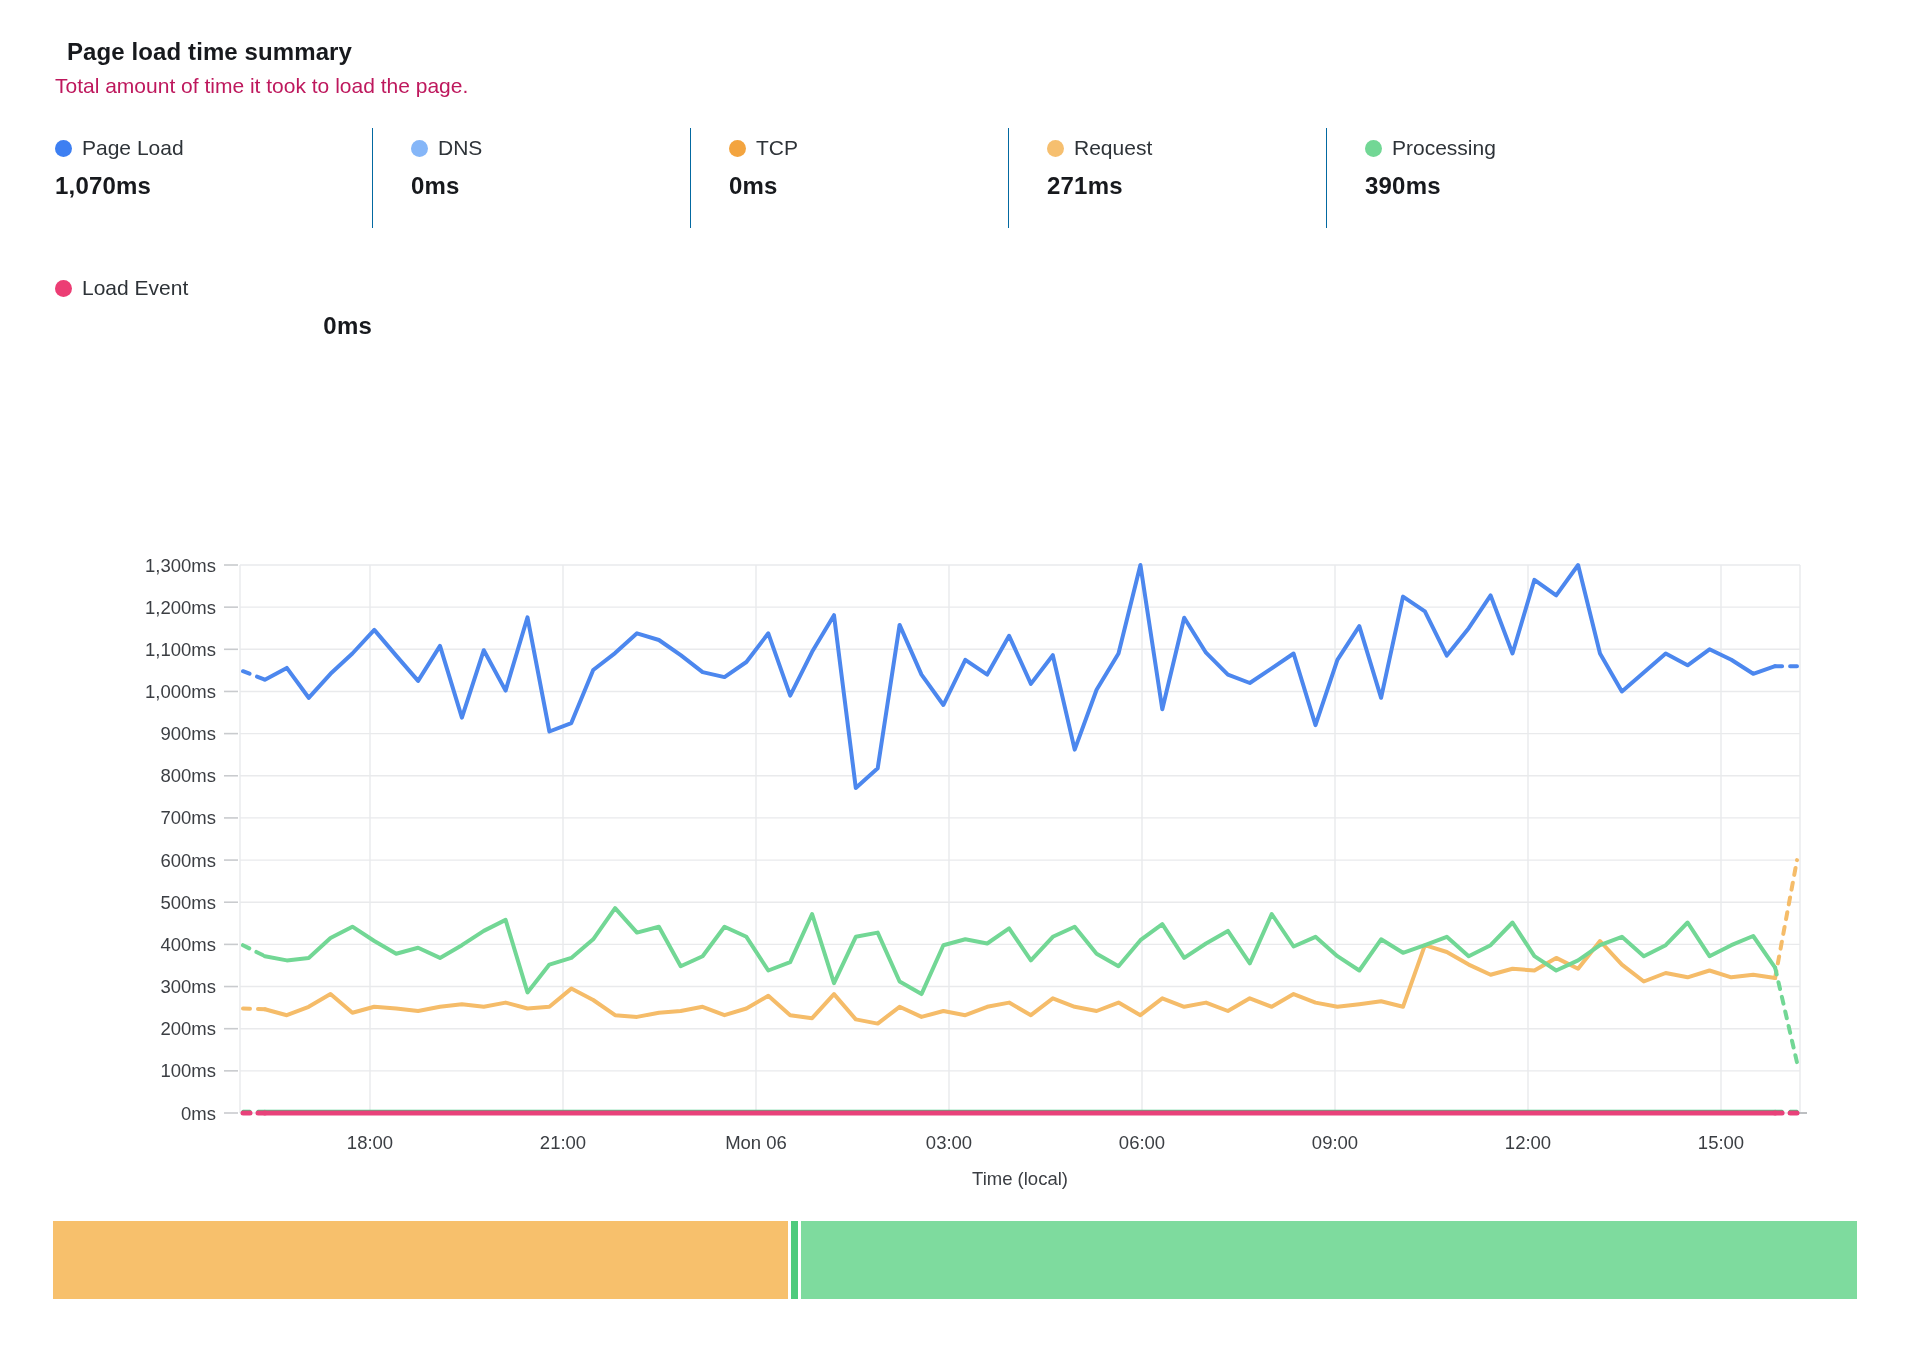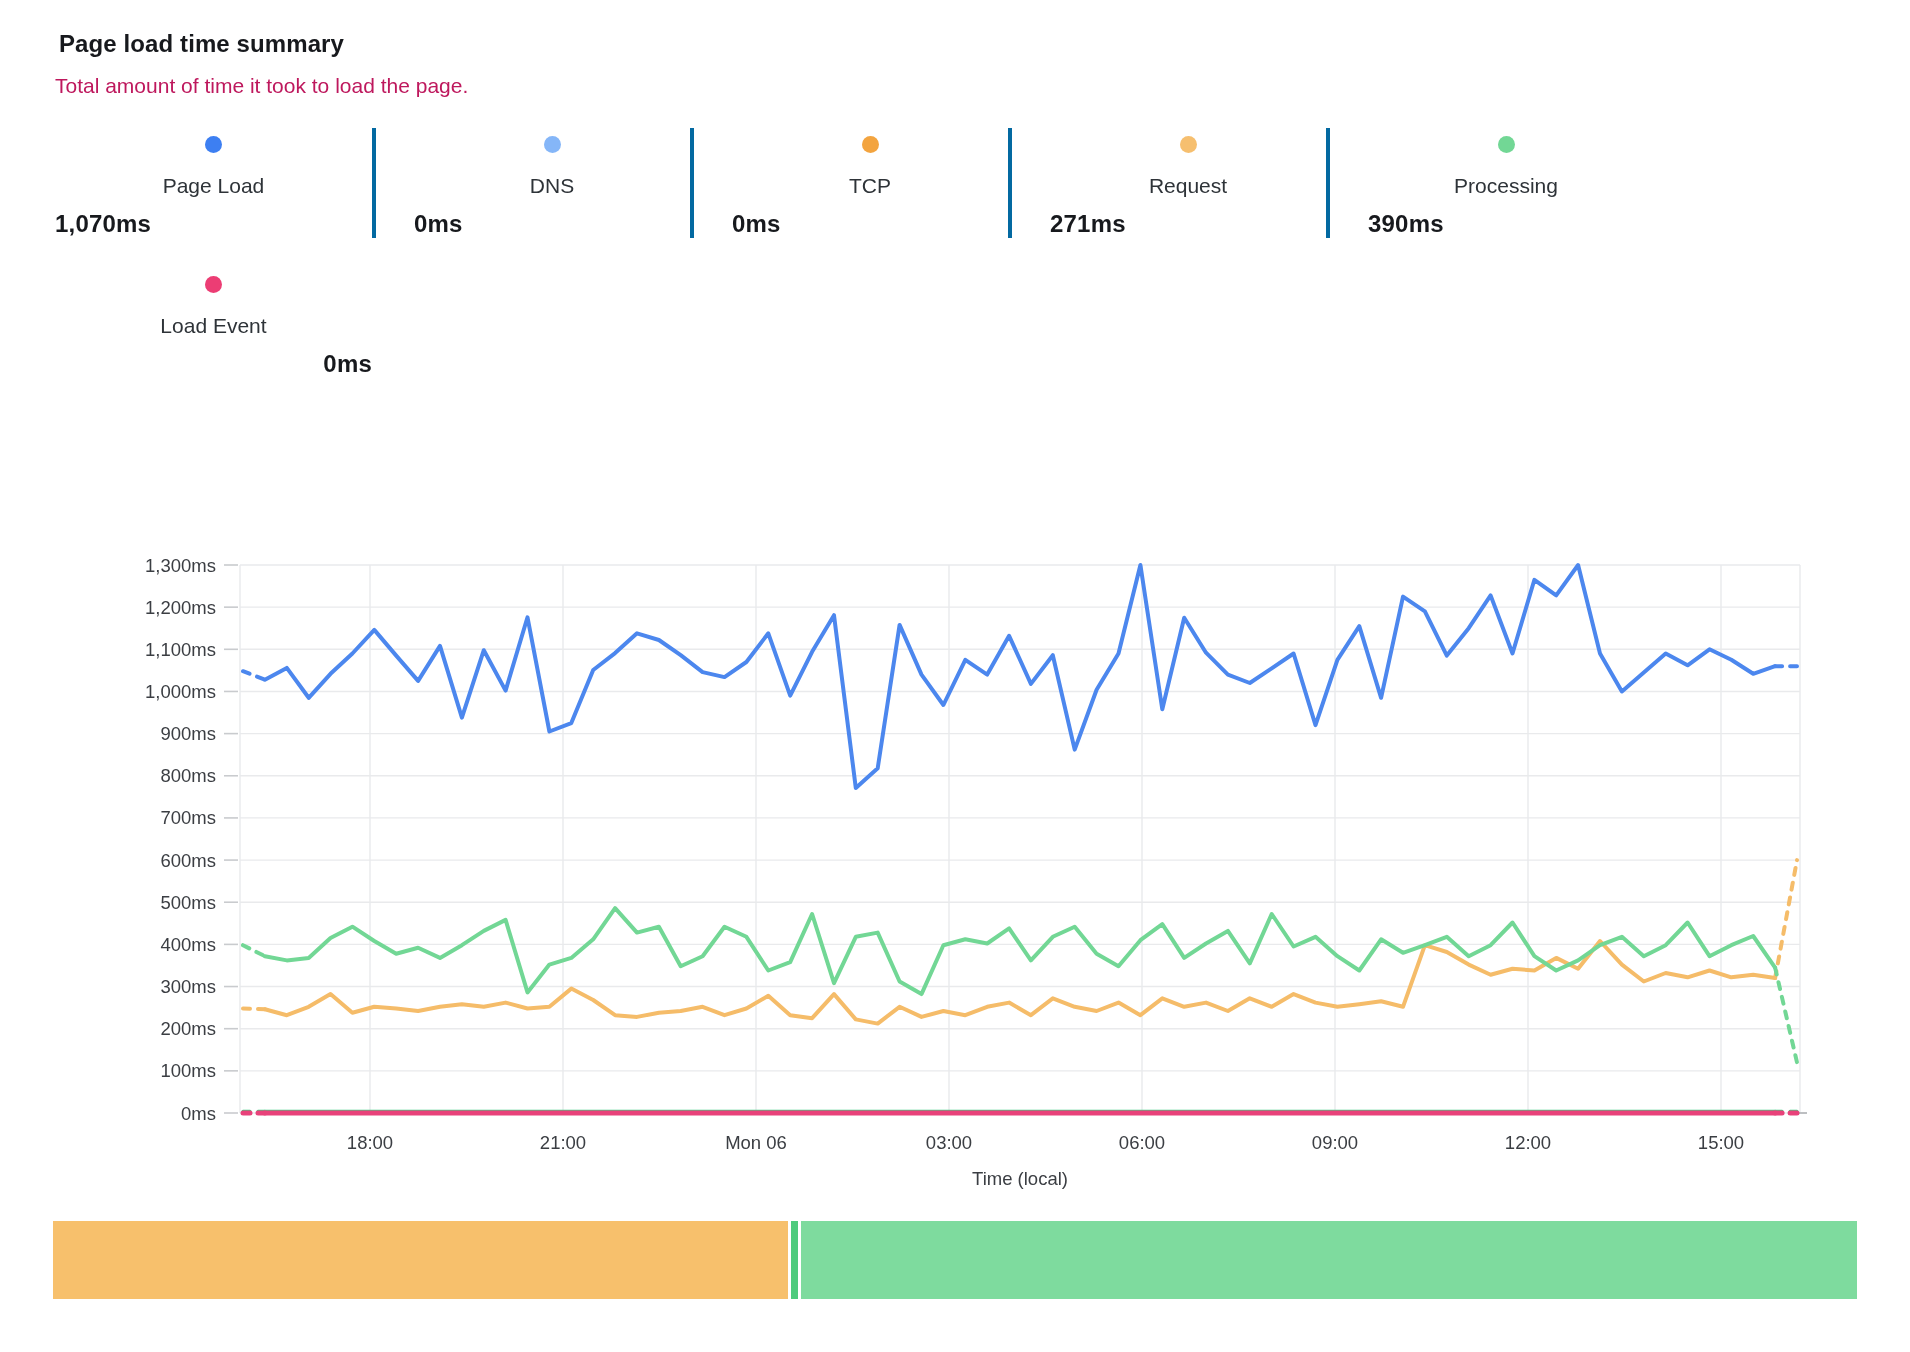--- a/index.html
+++ b/index.html
@@ -2,33 +2,33 @@
 <html><head>
 <meta charset="utf-8">
 <style>
   html,body{margin:0;padding:0;background:#ffffff;}
   body{
     width:1910px;height:1352px;position:relative;overflow:hidden;
     font-family:"Liberation Sans","DejaVu Sans",sans-serif;
     -webkit-font-smoothing:antialiased;
   }
   .page-title{
-    position:absolute;top:26px;left:55px;margin:4px;
+    position:absolute;top:26px;left:55px;margin:12px;
     font-size:24px;font-weight:700;color:#17191d;letter-spacing:.1px;
   }
   .page-subtitle{
     position:absolute;top:74px;left:55px;margin:0;
     font-size:21px;font-weight:400;color:#be185d;
   }
   .metrics-row{
     position:absolute;top:128px;left:55px;display:flex;align-items:stretch;
   }
   .metric-cell{width:317px;box-sizing:border-box;padding-top:8px;min-height:100px;}
-  .metric-cell + .metric-cell{border-left:4px solid #0369a1;padding-left:38px;width:318px;}
-  .metric-head{display:flex;align-items:center;gap:21px;flex-direction:column;}
+  .metric-cell + .metric-cell{border-left:1px solid #0369a1;padding-left:38px;width:318px;}
+  .metric-head{display:flex;align-items:center;gap:10px;}
   .metric-dot{width:17px;height:17px;border-radius:50%;flex:0 0 auto;}
   .metric-label{font-size:21px;color:#2e3338;}
   .metric-value{margin-top:12px;font-size:24px;font-weight:700;color:#17191d;letter-spacing:.2px;}
   .load-event-block{position:absolute;top:268px;left:55px;text-align:right;}
   .chart-wrap{position:absolute;top:430px;left:0;width:1910px;height:790px;}
   .chart-wrap svg{display:block;}
   .footer-bar{
     position:absolute;top:1221px;left:53px;width:1804px;height:78px;
     display:flex;align-items:stretch;
   }

